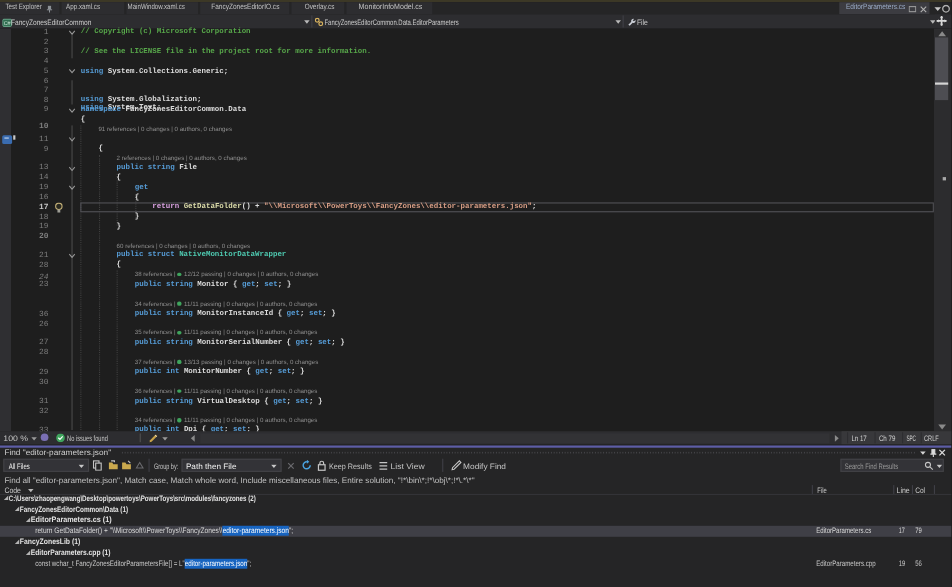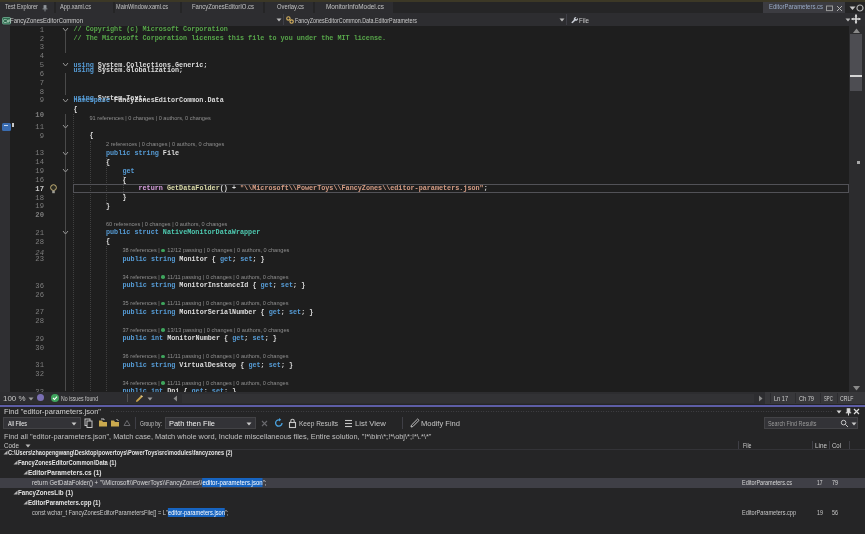--- a/index.html
+++ b/index.html
@@ -94,27 +94,27 @@
 <div class="vline" style="left:65px;top:114px;height:277px;background:#4a4a4a;"></div>
 <div class="abs" style="left:73px;top:114px;height:277px;width:0;border-left:1px dotted #3f3f3f;"></div>
 <div class="abs" style="left:89.5px;top:141px;height:250px;width:0;border-left:1px dotted #3f3f3f;"></div>
 <div class="abs" style="left:106px;top:158px;height:47px;width:0;border-left:1px dotted #3f3f3f;"></div>
 <div class="abs" style="left:106px;top:246px;height:145px;width:0;border-left:1px dotted #3f3f3f;"></div>
 <div class="abs" style="left:122.5px;top:176px;height:22px;width:0;border-left:1px dotted #3f3f3f;"></div>
 <div class="abs" style="left:73px;top:183.9px;width:776px;height:9.6px;border:1px solid #525257;"></div>
 <div class="lnum" style="left:14px;top:25.80px;color:#7e7e7e;font-weight:400;">1</div>
 <div class="code-row" id="r0" style="left:73.5px;top:25.40px;"><span class="c">// Copyright (c) Microsoft Corporation</span></div>
 <div class="lnum" style="left:14px;top:34.63px;color:#7e7e7e;font-weight:400;">2</div>
-<div class="code-row" id="r1" style="left:73.5px;top:34.23px;"><span class="c">// The Microsoft Corporation licenses this file to you under the MIT license.</span></div>
 <div class="lnum" style="left:14px;top:43.46px;color:#7e7e7e;font-weight:400;">3</div>
+<div class="code-row" id="r2" style="left:73.5px;top:43.06px;"><span class="c">// See the LICENSE file in the project root for more information.</span></div>
 <div class="lnum" style="left:14px;top:52.29px;color:#7e7e7e;font-weight:400;">4</div>
 <div class="lnum" style="left:14px;top:61.12px;color:#7e7e7e;font-weight:400;">5</div>
 <div class="code-row" id="r4" style="left:73.5px;top:60.72px;"><span class="k">using</span> System.Collections.Generic;</div>
 <div class="lnum" style="left:14px;top:69.95px;color:#7e7e7e;font-weight:400;">6</div>
-<div class="code-row" id="r5" style="left:73.5px;top:66px;"><span class="k">using</span> System.Globalization;</div>
+<div class="code-row" id="r5" style="left:73.5px;top:87px;"><span class="k">using</span> System.Globalization;</div>
 <div class="lnum" style="left:14px;top:78.78px;color:#7e7e7e;font-weight:400;">7</div>
 <div class="code-row" id="r6" style="left:73.5px;top:78.38px;margin-top:16px;"><span class="k">using</span> System.Text;</div>
 <div class="lnum" style="left:14px;top:87.61px;color:#7e7e7e;font-weight:400;">8</div>
 <div class="lnum" style="left:14px;top:96.44px;color:#7e7e7e;font-weight:400;">9</div>
 <div class="code-row" id="r8" style="left:73.5px;top:96.04px;"><span class="k">namespace</span> FancyZonesEditorCommon.Data</div>
 <div class="lnum" style="left:14px;top:111px;color:#7e7e7e;font-weight:700;">10</div>
 <div class="code-row" id="r9" style="left:73.5px;top:104.87px;">{</div>
 <div class="lens" id="r10" style="left:89.5px;top:114.90px;">91 references | 0 changes | 0 authors, 0 changes</div>
 <div class="lnum" style="left:14px;top:122.93px;color:#7e7e7e;font-weight:400;">11</div>
 <div class="lnum" style="left:14px;top:131.76px;color:#7e7e7e;font-weight:400;">9</div>

